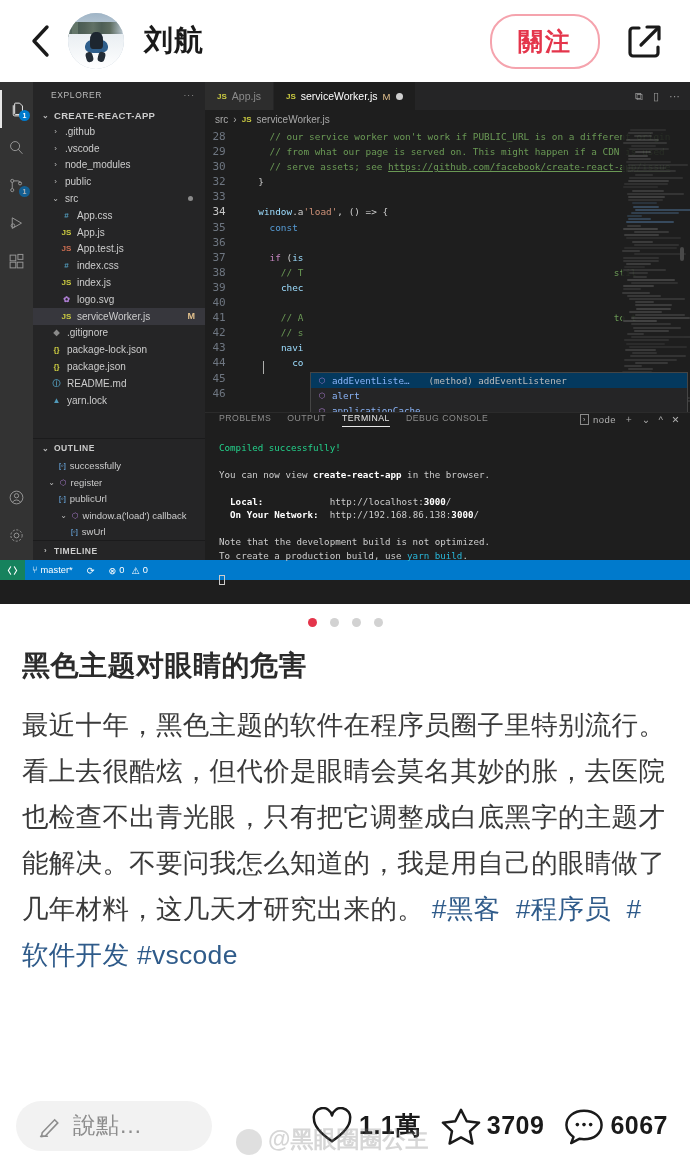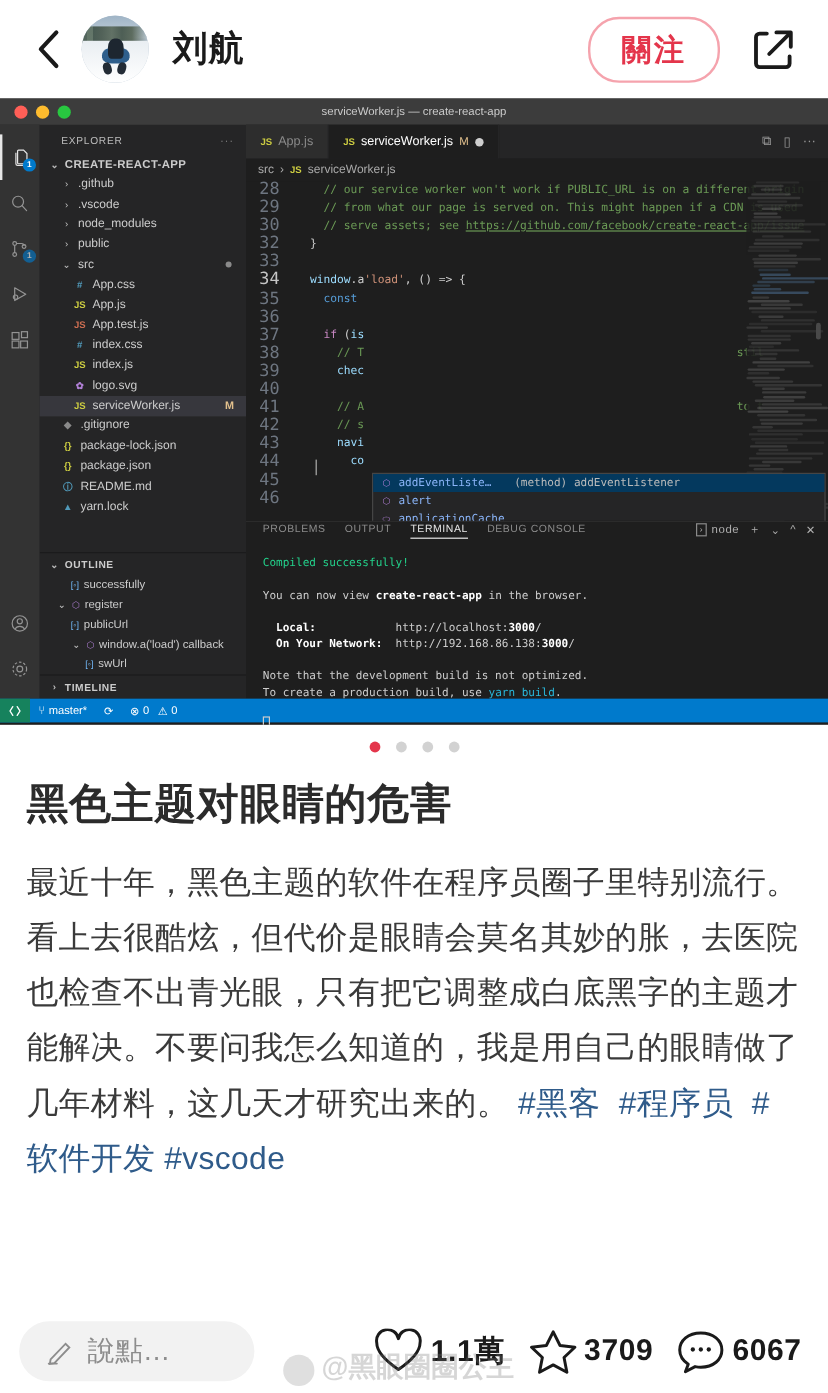--- a/index.html
+++ b/index.html
@@ -154,22 +154,22 @@
 
   .breadcrumb { height: 19px; background:#1e1e1e; display:flex; align-items:center;
                 gap:5px; padding-left: 10px; font-size: 10px; color:#a9a9a9;
                 font-family:"Liberation Sans",sans-serif; }
   .bc-js { color:#cbcb41; font-size:8px; font-weight:700; }
 
   .code-area { position: relative; flex: 1 1 auto; background:#1e1e1e; overflow: hidden; }
   .code-rows { position:absolute; left:0; top:0; right:0; }
   .crow { display:flex; height: 15.1px; align-items:center; font-size: 9.4px;
           line-height: 15.1px; white-space: pre; }
-  .lnum { width: 42px; text-align:right; padding-right: 14px; color:#6e7681;
-          flex: 0 0 auto; font-size: 14px; }
+  .lnum { width: 42px; text-align:center; padding-right: 14px; color:#6e7681;
+          flex: 0 0 auto; font-size: 11px; }
   .lnum.cur { color:#c6c6c6; }
   .ctext { flex:1 1 auto; overflow:hidden; }
   .cm { color:#6a9955; }  
   .kw { color:#569cd6; }  
   .kw2{ color:#c586c0; }
   .vr { color:#9cdcfe; }
   .st { color:#ce9178; }
   .lnk{ color:#6a9955; text-decoration: underline; }
   .cursor-line { position:absolute; left:58px; width:1px; height:13px; background:#aeafad; }
 
@@ -220,21 +220,21 @@
   .sb-right { margin-left:auto; display:flex; align-items:center; }
 
   
   .dots { height: 36px; display:flex; align-items:center; justify-content:center; gap:13px;
           background:#fff; }
   .dot { width: 9px; height: 9px; border-radius:50%; background:#d2d2d2; cursor:pointer; }
   .dot.on { background:#e4354b; }
 
   
   .article { padding: 8px 22px 0 22px; }
-  .art-title { font-size: 35px; font-weight: 700; color: #2b2b2b;
+  .art-title { font-size: 28px; font-weight: 700; color: #2b2b2b;
                letter-spacing: .5px; line-height: 1.3; }
   .art-body { margin-top: 18px; font-size: 26.5px; line-height: 46px;
               color: #3a3a3a; letter-spacing: .3px; }
   .tag { color: #2f5b8a; }
 
   
   .bottom {
     position:absolute; left:0; bottom:0; width: 690px; height: 71px;
     background:#ffffff; display:flex; align-items:center; padding: 0 16px;
   }
@@ -281,28 +281,20 @@
       <svg width="40" height="40" viewBox="0 0 40 40">
         <path d="M14 7 H8 a3 3 0 0 0 -3 3 V32 a3 3 0 0 0 3 3 H30 a3 3 0 0 0 3 -3 V26" fill="none" stroke="#1a1a1a" stroke-width="3.2" stroke-linecap="round" stroke-linejoin="round"></path>
         <line x1="16" y1="24" x2="33" y2="7" stroke="#1a1a1a" stroke-width="3.2" stroke-linecap="round"></line>
         <polyline points="22,6 34,6 34,18" fill="none" stroke="#1a1a1a" stroke-width="3.2" stroke-linecap="round" stroke-linejoin="round"></polyline>
       </svg>
     </div>
   </div>
 
   <div class="vsc">
 
-    <div class="vsc-title">
-      <div class="traffic">
-        <div class="tl r"></div>
-        <div class="tl y"></div>
-        <div class="tl g"></div>
-      </div>
-      <div class="vsc-title-text">serviceWorker.js — create-react-app</div>
-    </div>
 
     <div class="vsc-body">
 
       <div class="actbar">
         <div class="act-ico active">
           <svg width="17" height="17" viewBox="0 0 24 24">
             <path d="M9 3 h6 l4 4 v11 a1 1 0 0 1 -1 1 H9 a1 1 0 0 1 -1 -1 V4 a1 1 0 0 1 1 -1z" fill="none" stroke="#e7e7e7" stroke-width="1.4"></path>
             <path d="M6 6 v13 a2 2 0 0 0 2 2 h8" fill="none" stroke="#e7e7e7" stroke-width="1.4"></path>
           </svg>
           <span class="badge">1</span>

